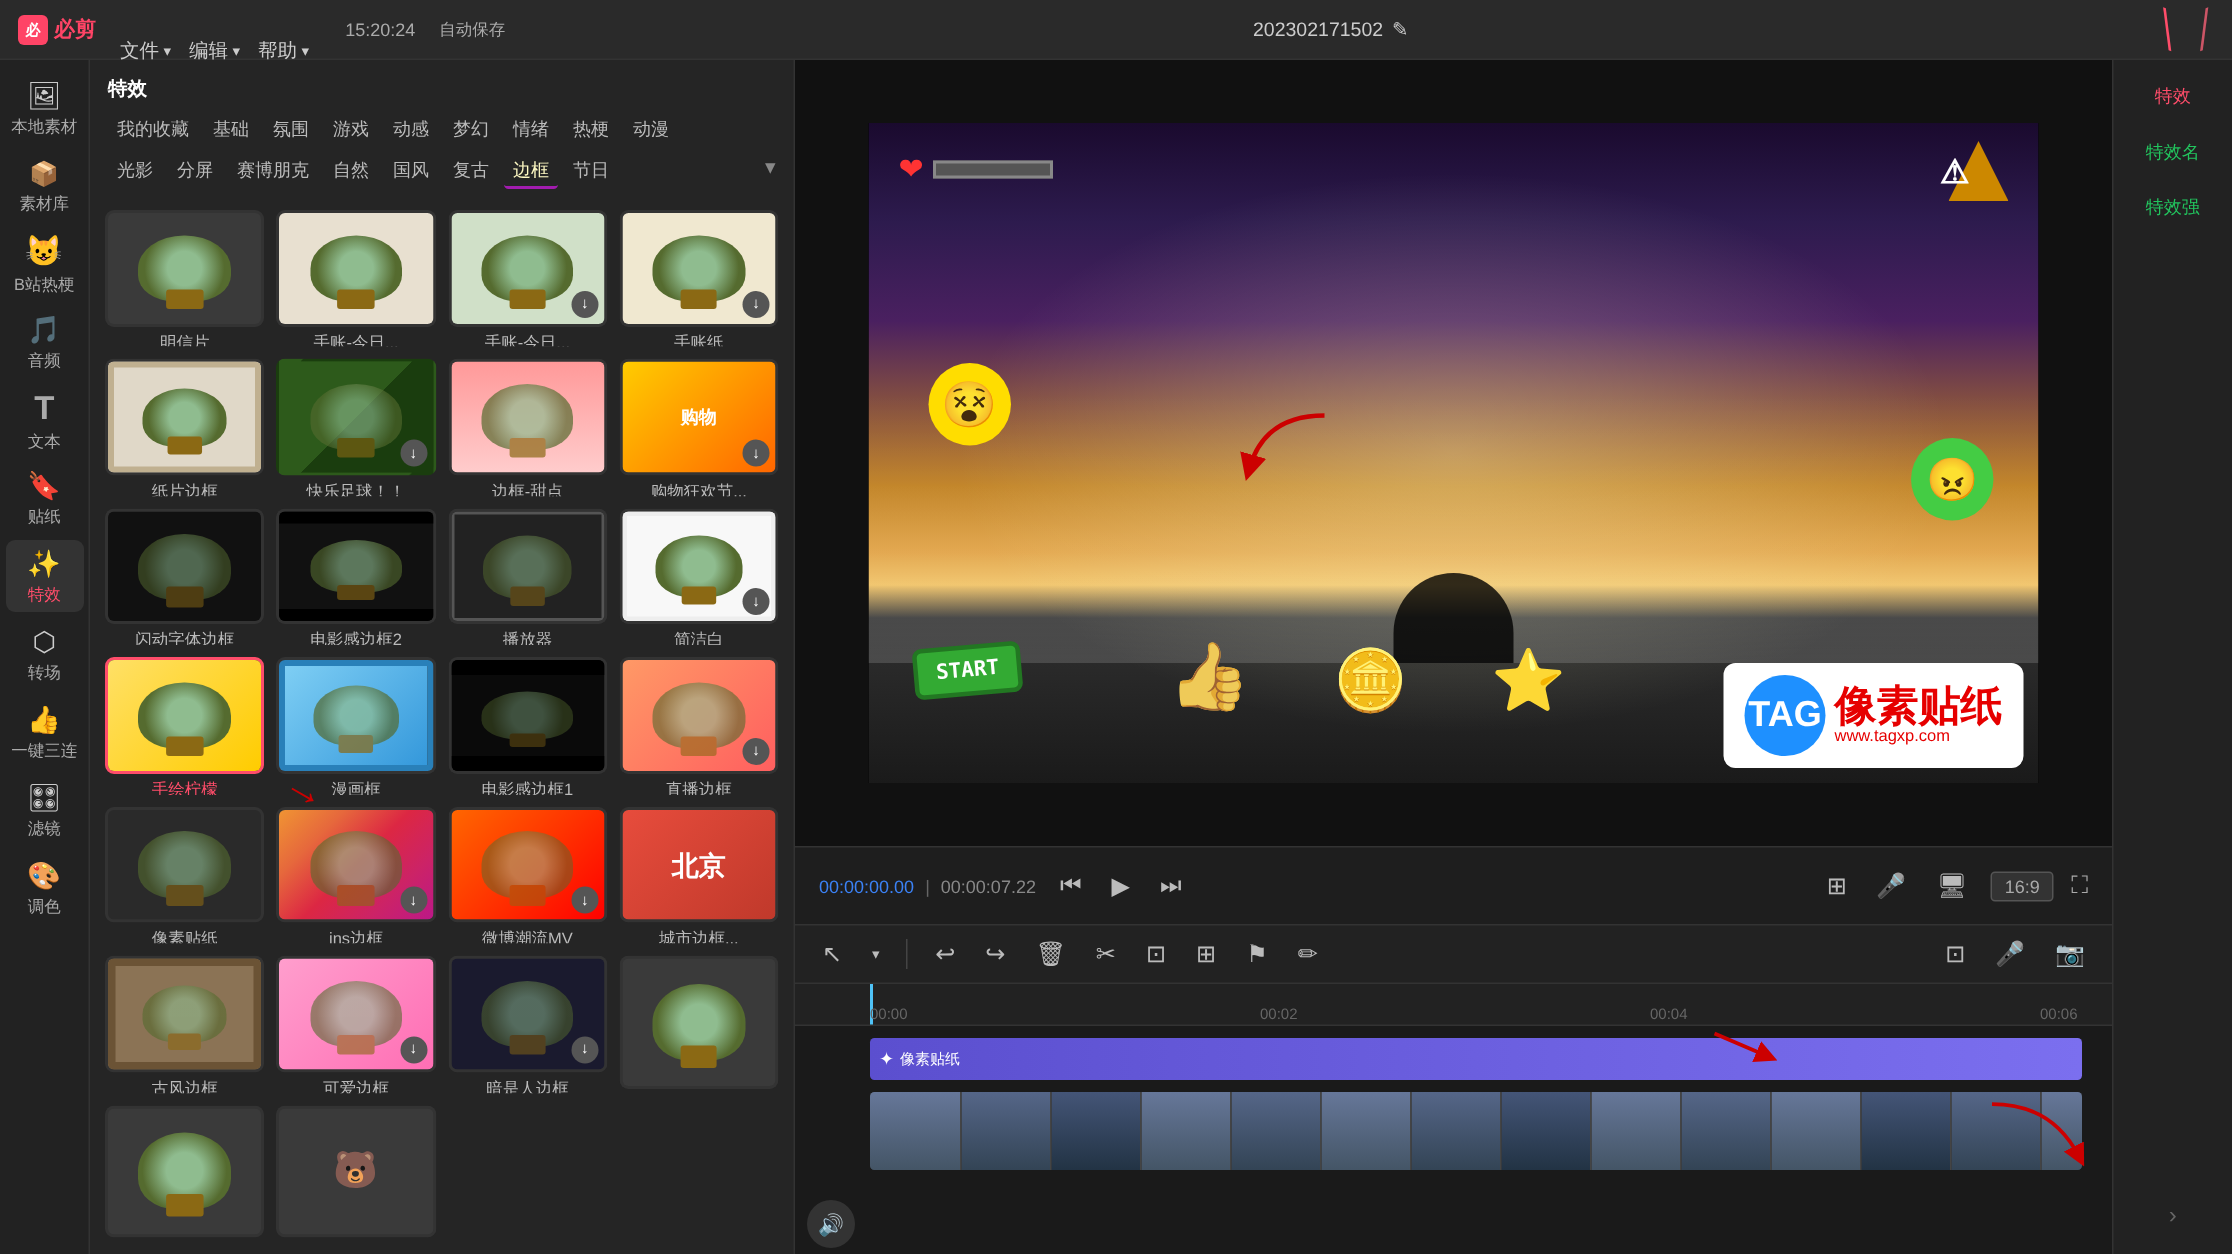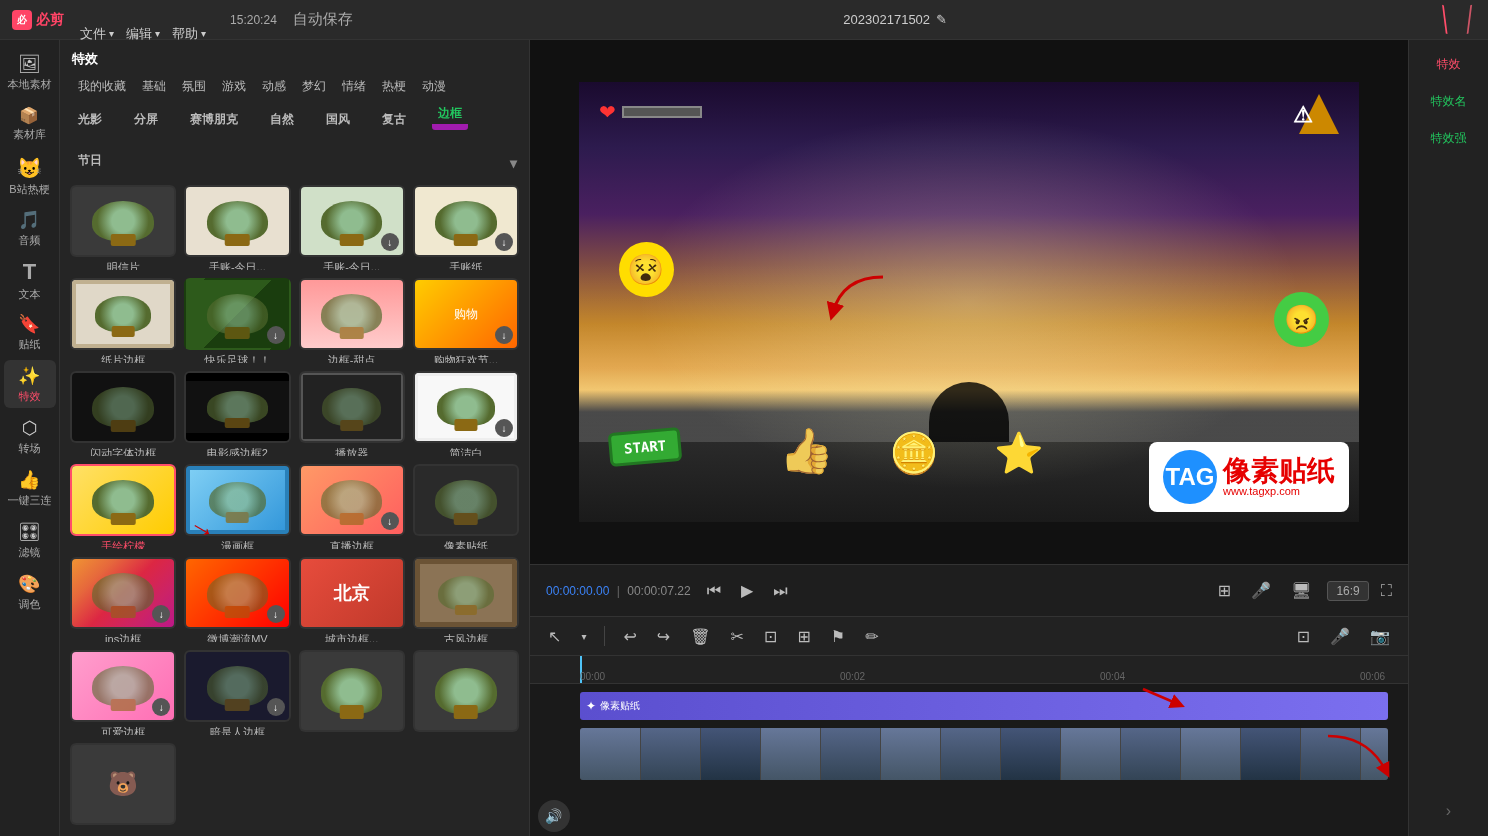--- a/index.html
+++ b/index.html
@@ -53,21 +53,21 @@
       gap: 3px;
       margin-top: 28px;
     }
     .topbar-time {
       margin-left: 8px;
       color: #aaa;
       font-size: 12px;
     }
     .topbar-autosave {
       color: #aaa;
-      font-size: 15px;
+      font-size: 11px;
     }
     .topbar-center {
       flex: 1;
       display: flex;
       align-items: center;
       justify-content: center;
     }
     .topbar-title {
       color: #ccc;
       font-size: 13px;
@@ -148,30 +148,29 @@
       padding: 4px 12px;
     }
     .effects-tab {
       font-size: 12px;
       color: #bbb;
       cursor: pointer;
       padding: 2px 6px;
       border-radius: 3px;
     }
     .effects-tab.active {
-      color: #22c55e;
-      border-bottom: 6px solid #a21caf;
+      color: #fef9c3;
+      border-bottom: 2px solid #a21caf;
     }
     .effects-tabs-row2 {
       display: flex;
       flex-wrap: wrap;
-      gap: 20px;
+      gap: 4px;
       padding: 2px 12px 6px;
-      align-items: flex-end;
-      font-weight: bold;
+      align-items: flex-start;
     }
     .effects-grid {
       flex: 1;
       overflow-y: auto;
       padding: 8px 10px;
       display: grid;
       grid-template-columns: repeat(4, 1fr);
       gap: 8px;
       align-content: start;
     }
@@ -803,21 +802,21 @@
         <div class="effect-thumb">
           <div class="effect-thumb-inner thumb-candy">
             <div class="effect-thumb-plant" style="opacity:0.7"></div>
           </div>
         </div>
         <span class="effect-name">边框-甜点</span>
       </div>
       <div class="effect-card">
         <div class="effect-thumb">
           <div class="effect-thumb-inner" style="background:linear-gradient(135deg,#ffcc00,#ff6600)">
-            <span style="font-size:12px;color:white;font-weight:normal;text-align:right">购物</span>
+            <span style="font-size:12px;color:white;font-weight:bold;text-align:right">购物</span>
           </div>
           <div class="effect-badge">↓</div>
         </div>
         <span class="effect-name">购物狂欢节...</span>
       </div>
 
       <div class="effect-card">
         <div class="effect-thumb">
           <div class="effect-thumb-inner thumb-flash">
             <div class="effect-thumb-plant" style="opacity:0.5"></div>
@@ -859,20 +858,28 @@
         </div>
         <span class="effect-name" style="color:#ff4d6a">手绘柠檬</span>
       </div>
       <div class="effect-card">
         <div class="effect-thumb">
           <div class="effect-thumb-inner" style="background:linear-gradient(135deg,#7ecef4,#3498db);border:4px solid #2980b9">
             <div class="effect-thumb-plant" style="opacity:0.7"></div>
           </div>
         </div>
         <span class="effect-name">漫画框</span>
+      </div>
+      <div class="effect-card">
+        <div class="effect-thumb">
+          <div class="effect-thumb-inner" style="background:#0a0a0a;border-top:10px solid #000;border-bottom:10px solid #000">
+            <div class="effect-thumb-plant" style="opacity:0.4"></div>
+          </div>
+        </div>
+        <span class="effect-name">电影感边框1</span>
       </div>
       <div class="effect-card">
         <div class="effect-thumb">
           <div class="effect-thumb-inner" style="background:linear-gradient(135deg,#ff9966,#ff5f5f)">
             <div class="effect-thumb-plant" style="opacity:0.6"></div>
           </div>
           <div class="effect-badge">↓</div>
         </div>
         <span class="effect-name">直播边框</span>
       </div>

